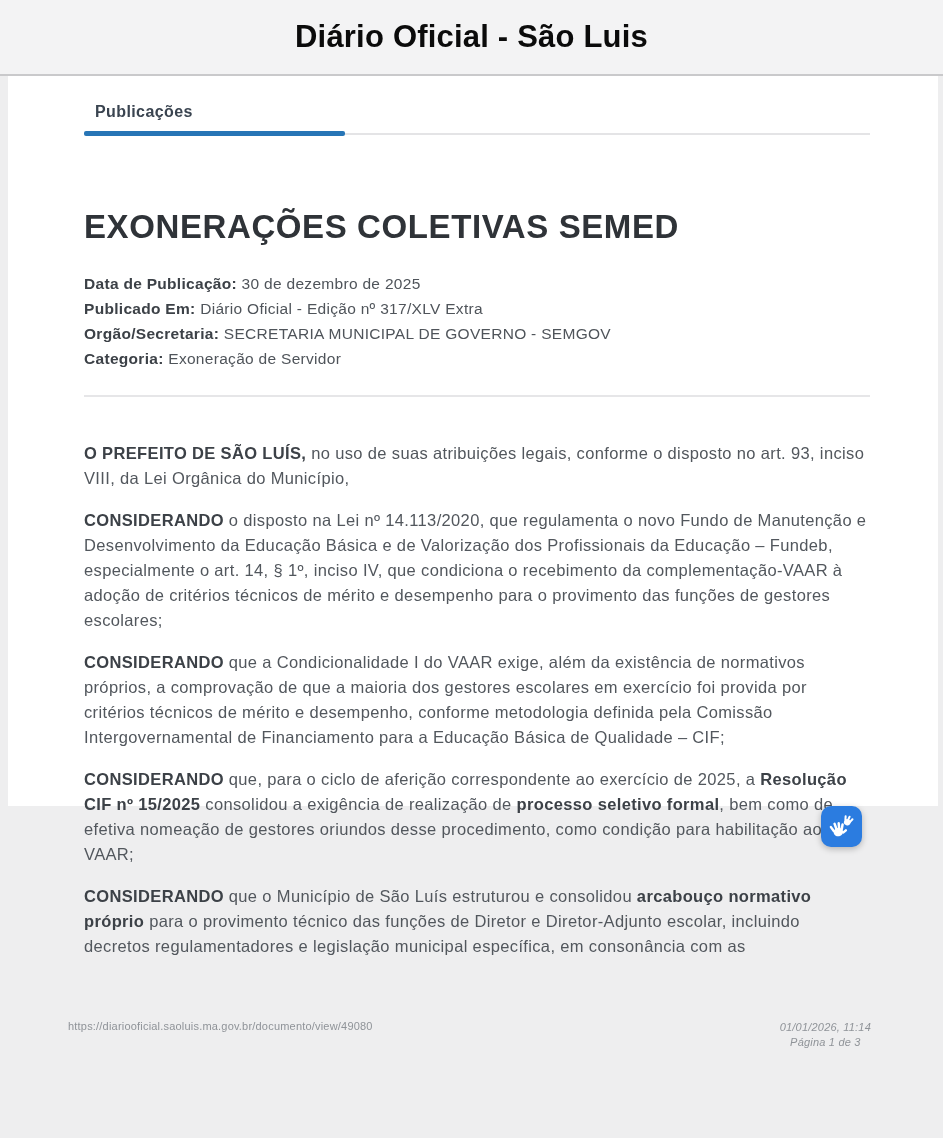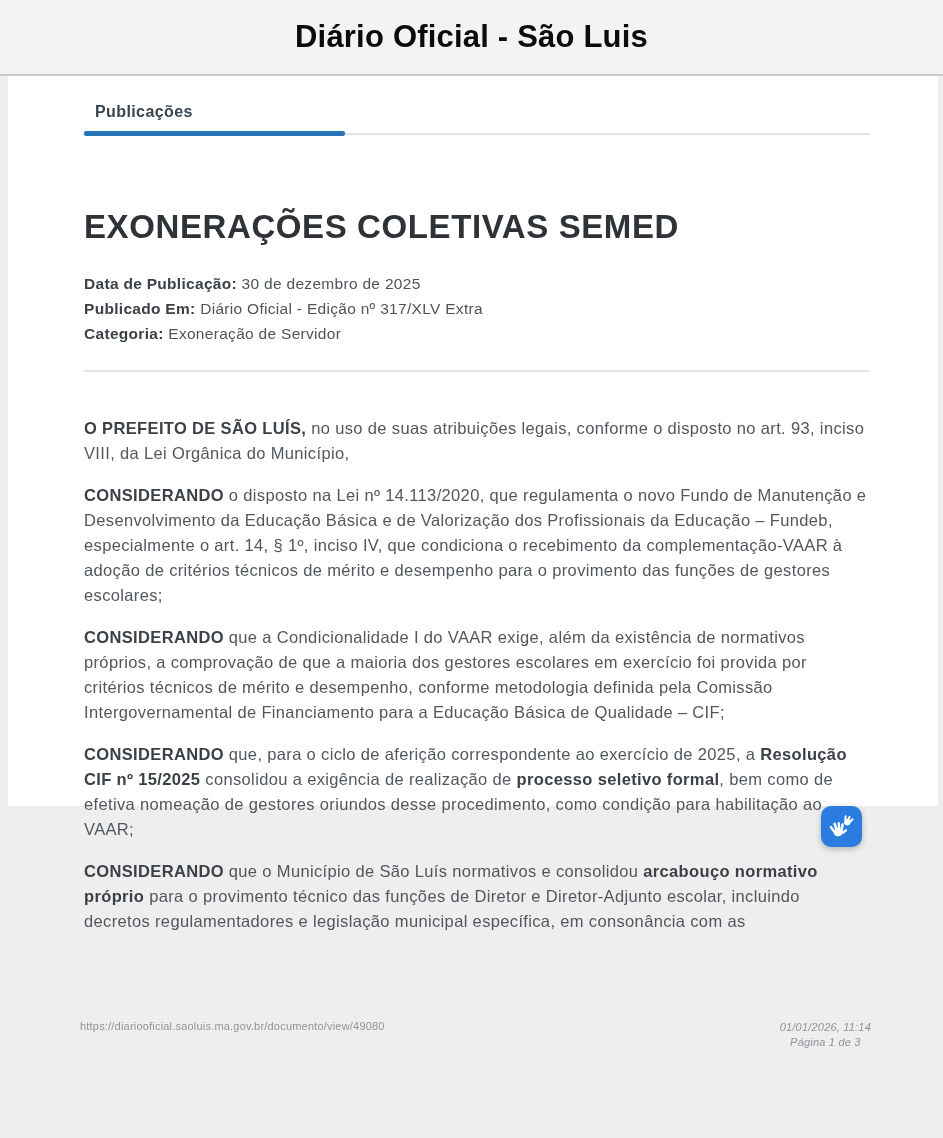--- a/index.html
+++ b/index.html
@@ -55,21 +55,21 @@
 
   .doc-body{ margin-top:44px; }
   .doc-body p{
     font-size:16.5px; line-height:25px; letter-spacing:.35px;
     color:#52575d; margin-bottom:17px;
   }
   .doc-body strong{ color:#3c4147; font-weight:bold; }
 
   
   .page-footer{
-    position:absolute; left:72px; right:67px; top:944px;
+    position:absolute; left:60px; right:67px; top:944px;
     display:flex; justify-content:space-between; align-items:flex-start;
     font-size:11px; color:#8f9398; letter-spacing:.2px;
   }
   .footer-right{ text-align:center; line-height:15px;font-style:italic; }
 
   
   .fab{
     position:absolute; left:821px; top:806px;
     width:41px; height:41px; border-radius:10px;
     background:#2b7ce0;
@@ -93,31 +93,32 @@
       <span class="tab-underline" style="background: rgb(39, 117, 182);"></span>
     </div>
   </nav>
 
   <section class="doc">
     <h1 class="doc-title">EXONERAÇÕES COLETIVAS SEMED</h1>
 
     <div class="meta">
         <div class="meta-row"><strong>Data de Publicação:</strong><span> 30 de dezembro de 2025</span></div>
         <div class="meta-row"><strong>Publicado Em:</strong><span> Diário Oficial - Edição nº 317/XLV Extra</span></div>
+        <div class="meta-row"><strong>Orgão/Secretaria:</strong><span> SECRETARIA MUNICIPAL DE GOVERNO - SEMGOV</span></div>
         <div class="meta-row"><strong>Categoria:</strong><span> Exoneração de Servidor</span></div>
       </div>
 
     <hr class="divider">
 
     <div class="doc-body">
         <p><strong>O PREFEITO DE SÃO LUÍS,</strong><span> no uso de suas atribuições legais, conforme o disposto no art. 93, inciso VIII, da Lei Orgânica do Município,</span></p>
         <p><strong>CONSIDERANDO</strong><span> o disposto na Lei nº 14.113/2020, que regulamenta o novo Fundo de Manutenção e Desenvolvimento da Educação Básica e de Valorização dos Profissionais da Educação – Fundeb, especialmente o art. 14, § 1º, inciso IV, que condiciona o recebimento da complementação-VAAR à adoção de critérios técnicos de mérito e desempenho para o provimento das funções de gestores escolares;</span></p>
         <p><strong>CONSIDERANDO</strong><span> que a Condicionalidade I do VAAR exige, além da existência de normativos próprios, a comprovação de que a maioria dos gestores escolares em exercício foi provida por critérios técnicos de mérito e desempenho, conforme metodologia definida pela Comissão Intergovernamental de Financiamento para a Educação Básica de Qualidade – CIF;</span></p>
         <p><strong>CONSIDERANDO</strong><span> que, para o ciclo de aferição correspondente ao exercício de 2025, a </span><strong>Resolução CIF nº 15/2025</strong><span> consolidou a exigência de realização de </span><strong>processo seletivo formal</strong><span>, bem como de efetiva nomeação de gestores oriundos desse procedimento, como condição para habilitação ao VAAR;</span></p>
-        <p><strong>CONSIDERANDO</strong><span> que o Município de São Luís normativos e consolidou </span><strong>arcabouço normativo próprio</strong><span> para o provimento técnico das funções de Diretor e Diretor-Adjunto escolar, incluindo decretos regulamentadores e legislação municipal específica, em consonância com as</span></p>
+        <p><strong>CONSIDERANDO</strong><span> que o Município de São Luís estruturou e consolidou </span><strong>arcabouço normativo próprio</strong><span> para o provimento técnico das funções de Diretor e Diretor-Adjunto escolar, incluindo decretos regulamentadores e legislação municipal específica, em consonância com as</span></p>
       </div>
   </section>
 
   <footer class="page-footer">
     <span>https://diariooficial.saoluis.ma.gov.br/documento/view/49080</span>
     <span class="footer-right">
       <span>01/01/2026, 11:14</span><br>
       <span>Página 1 de 3</span>
     </span>
   </footer>

